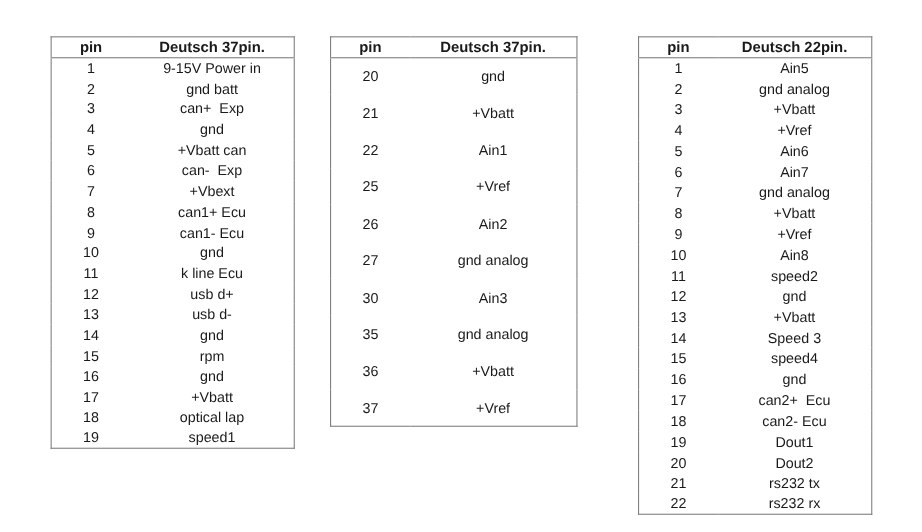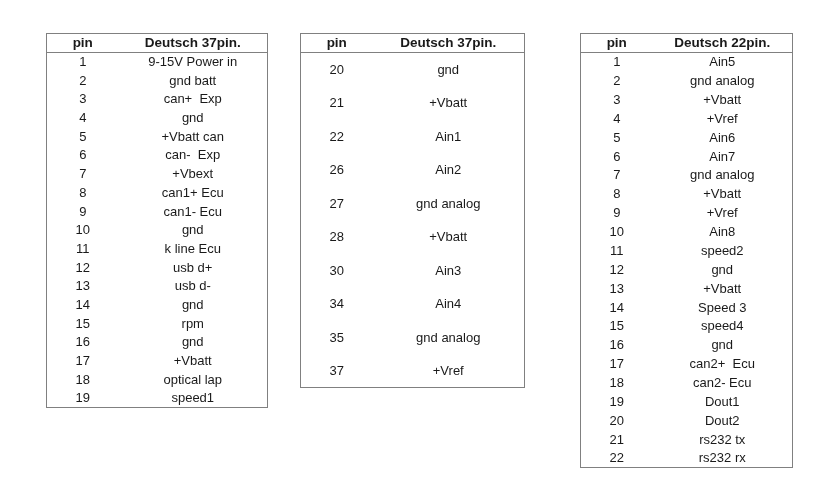--- a/index.html
+++ b/index.html
@@ -157,42 +157,42 @@
         </tr>
         <tr>
           <td class="col-pin">21</td>
           <td class="col-signal">+Vbatt</td>
         </tr>
         <tr>
           <td class="col-pin">22</td>
           <td class="col-signal">Ain1</td>
         </tr>
         <tr>
+          <td class="col-pin">25</td>
+          <td class="col-signal">+Vref</td>
+        </tr>
+        <tr>
           <td class="col-pin">26</td>
           <td class="col-signal">Ain2</td>
         </tr>
         <tr>
           <td class="col-pin">27</td>
           <td class="col-signal">gnd analog</td>
         </tr>
         <tr>
-          <td class="col-pin">28</td>
-          <td class="col-signal">+Vbatt</td>
-        </tr>
-        <tr>
           <td class="col-pin">30</td>
           <td class="col-signal">Ain3</td>
         </tr>
         <tr>
-          <td class="col-pin">34</td>
-          <td class="col-signal">Ain4</td>
-        </tr>
-        <tr>
           <td class="col-pin">35</td>
           <td class="col-signal">gnd analog</td>
+        </tr>
+        <tr>
+          <td class="col-pin">36</td>
+          <td class="col-signal">+Vbatt</td>
         </tr>
         <tr>
           <td class="col-pin">37</td>
           <td class="col-signal">+Vref</td>
         </tr>
       </tbody>
   </table>
 
   <table class="pin-table t3">
     <thead>

